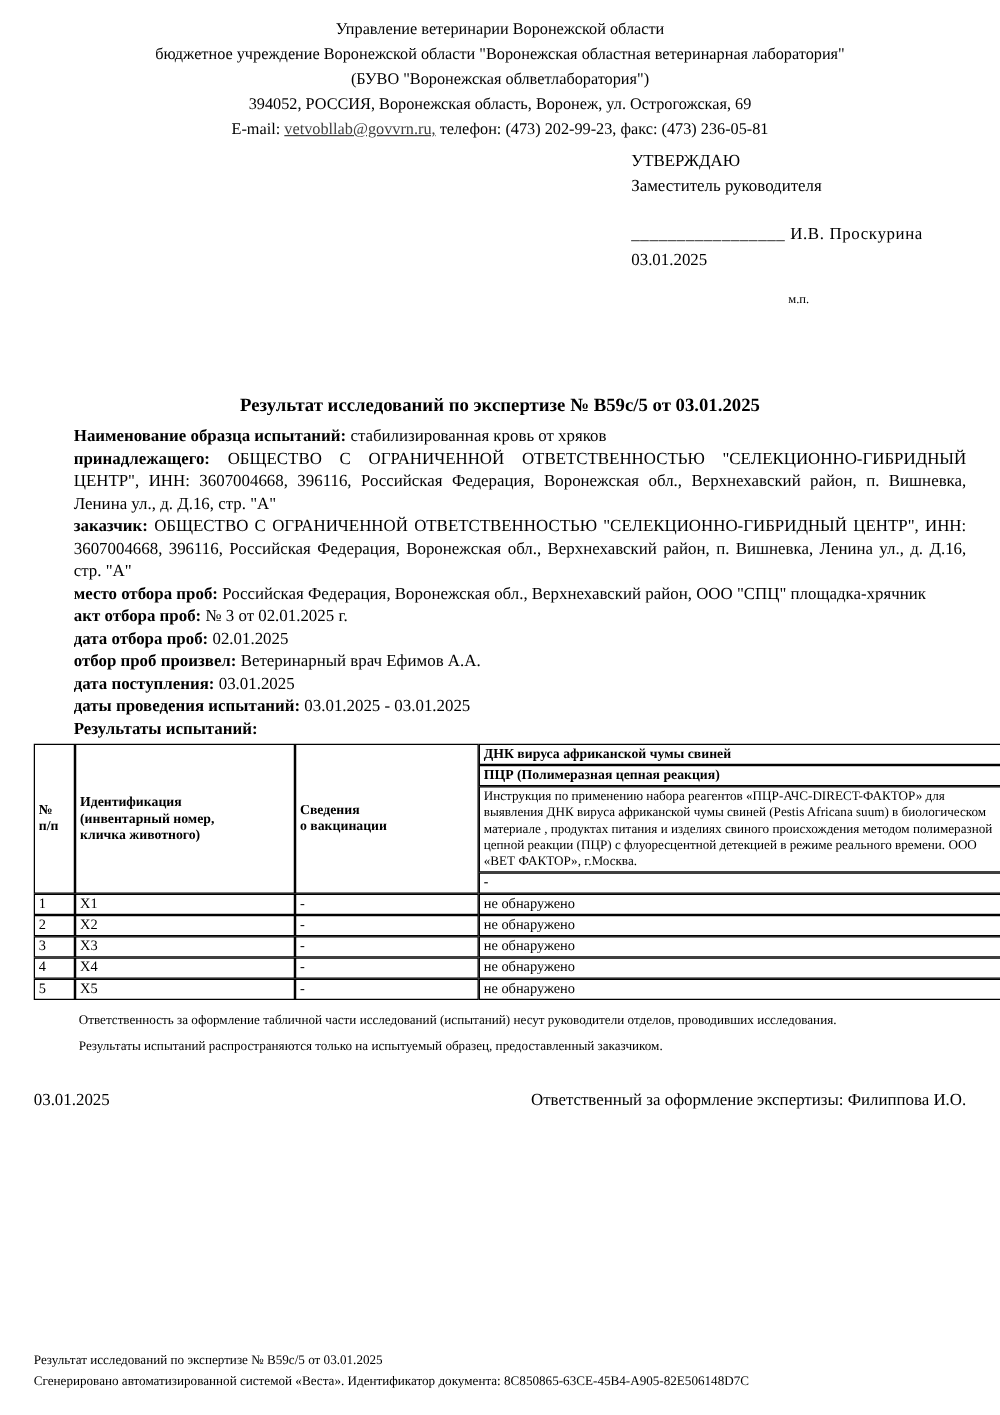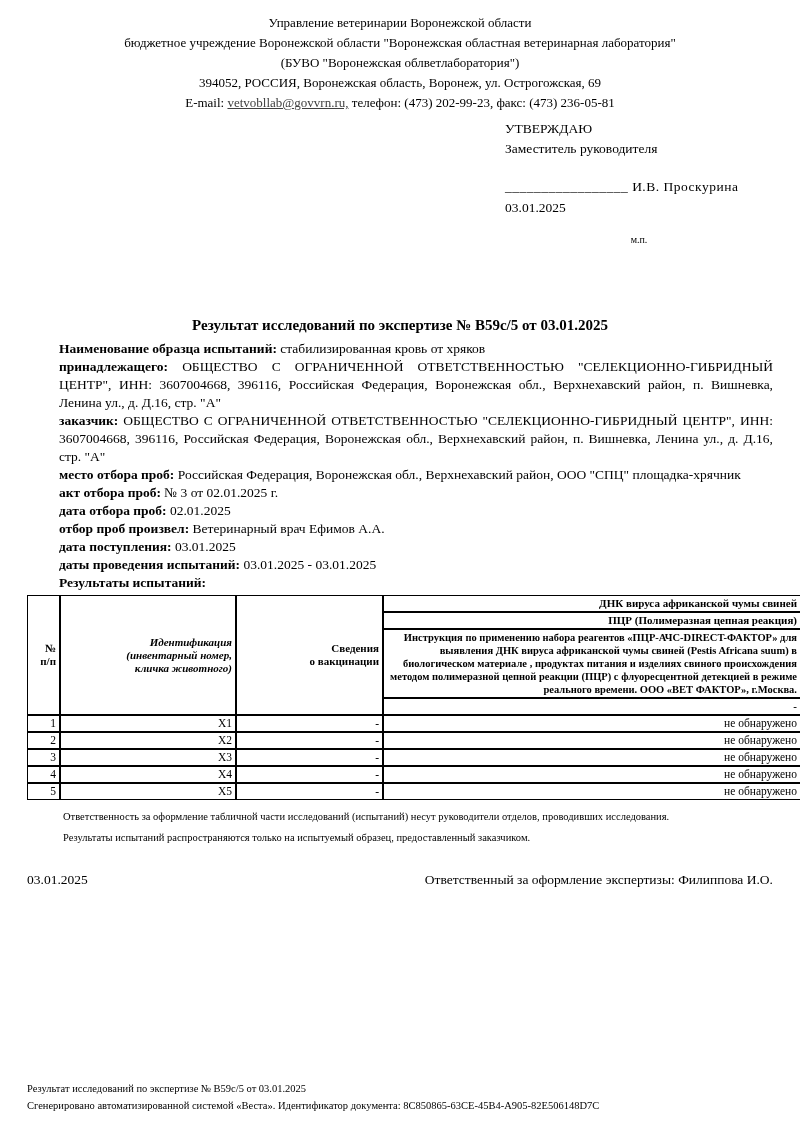--- a/index.html
+++ b/index.html
@@ -23,26 +23,26 @@
   .sig-line { line-height:22px; letter-spacing:0.5px; }
   .stamp { text-align:center; font-size:10px; margin-top:12px; }
   
   .doc-title { margin-top:66px; text-align:center; font-weight:bold; font-size:15px; line-height:18px; }
   
   .details { margin-top:6px; font-size:13.5px; line-height:18px; text-align:justify;margin-left:32px; }
   .details p { margin:0; }
   .lbl { font-weight:bold; }
   
   .results-table { border-collapse:separate; border-spacing:0; width:746px; margin-top:3px; table-layout:fixed; }
-  .results-table td { border:1px solid #000; text-align:right; vertical-align:middle; padding:1px 3px; }
+  .results-table td { border:1px solid #000; text-align:left; vertical-align:middle; padding:1px 3px; }
   .hdr  { font-weight:bold; font-size:11px;  line-height:13px; }
-  .instr{ font-weight:bold; font-size:10.5px; line-height:13px; }
+  .instr{ font-weight:normal; font-size:10.5px; line-height:13px; }
   .datac{ font-size:11.5px; line-height:13px; height:16px; }
   .pre  { white-space:pre-line; }
-  .c1 { width:33px; } .c2 { width:176px;font-style:italic; } .c3 { width:147px; } .c4 { width:418px; }
+  .c1 { width:33px; } .c2 { width:176px; } .c3 { width:147px; } .c4 { width:418px; }
   
   .footnotes { margin-top:6px; font-size:10.5px; line-height:21px; text-align:justify;margin-left:36px; }
   
   .sign-row { display:flex; justify-content:space-between; margin-top:24px; font-size:13.5px; }
   
   .page-footer { position:absolute; left:27px; right:27px; bottom:18px; font-size:10.5px; line-height:17px; text-align:left; }
 </style>
 </head>
 <body>
 

